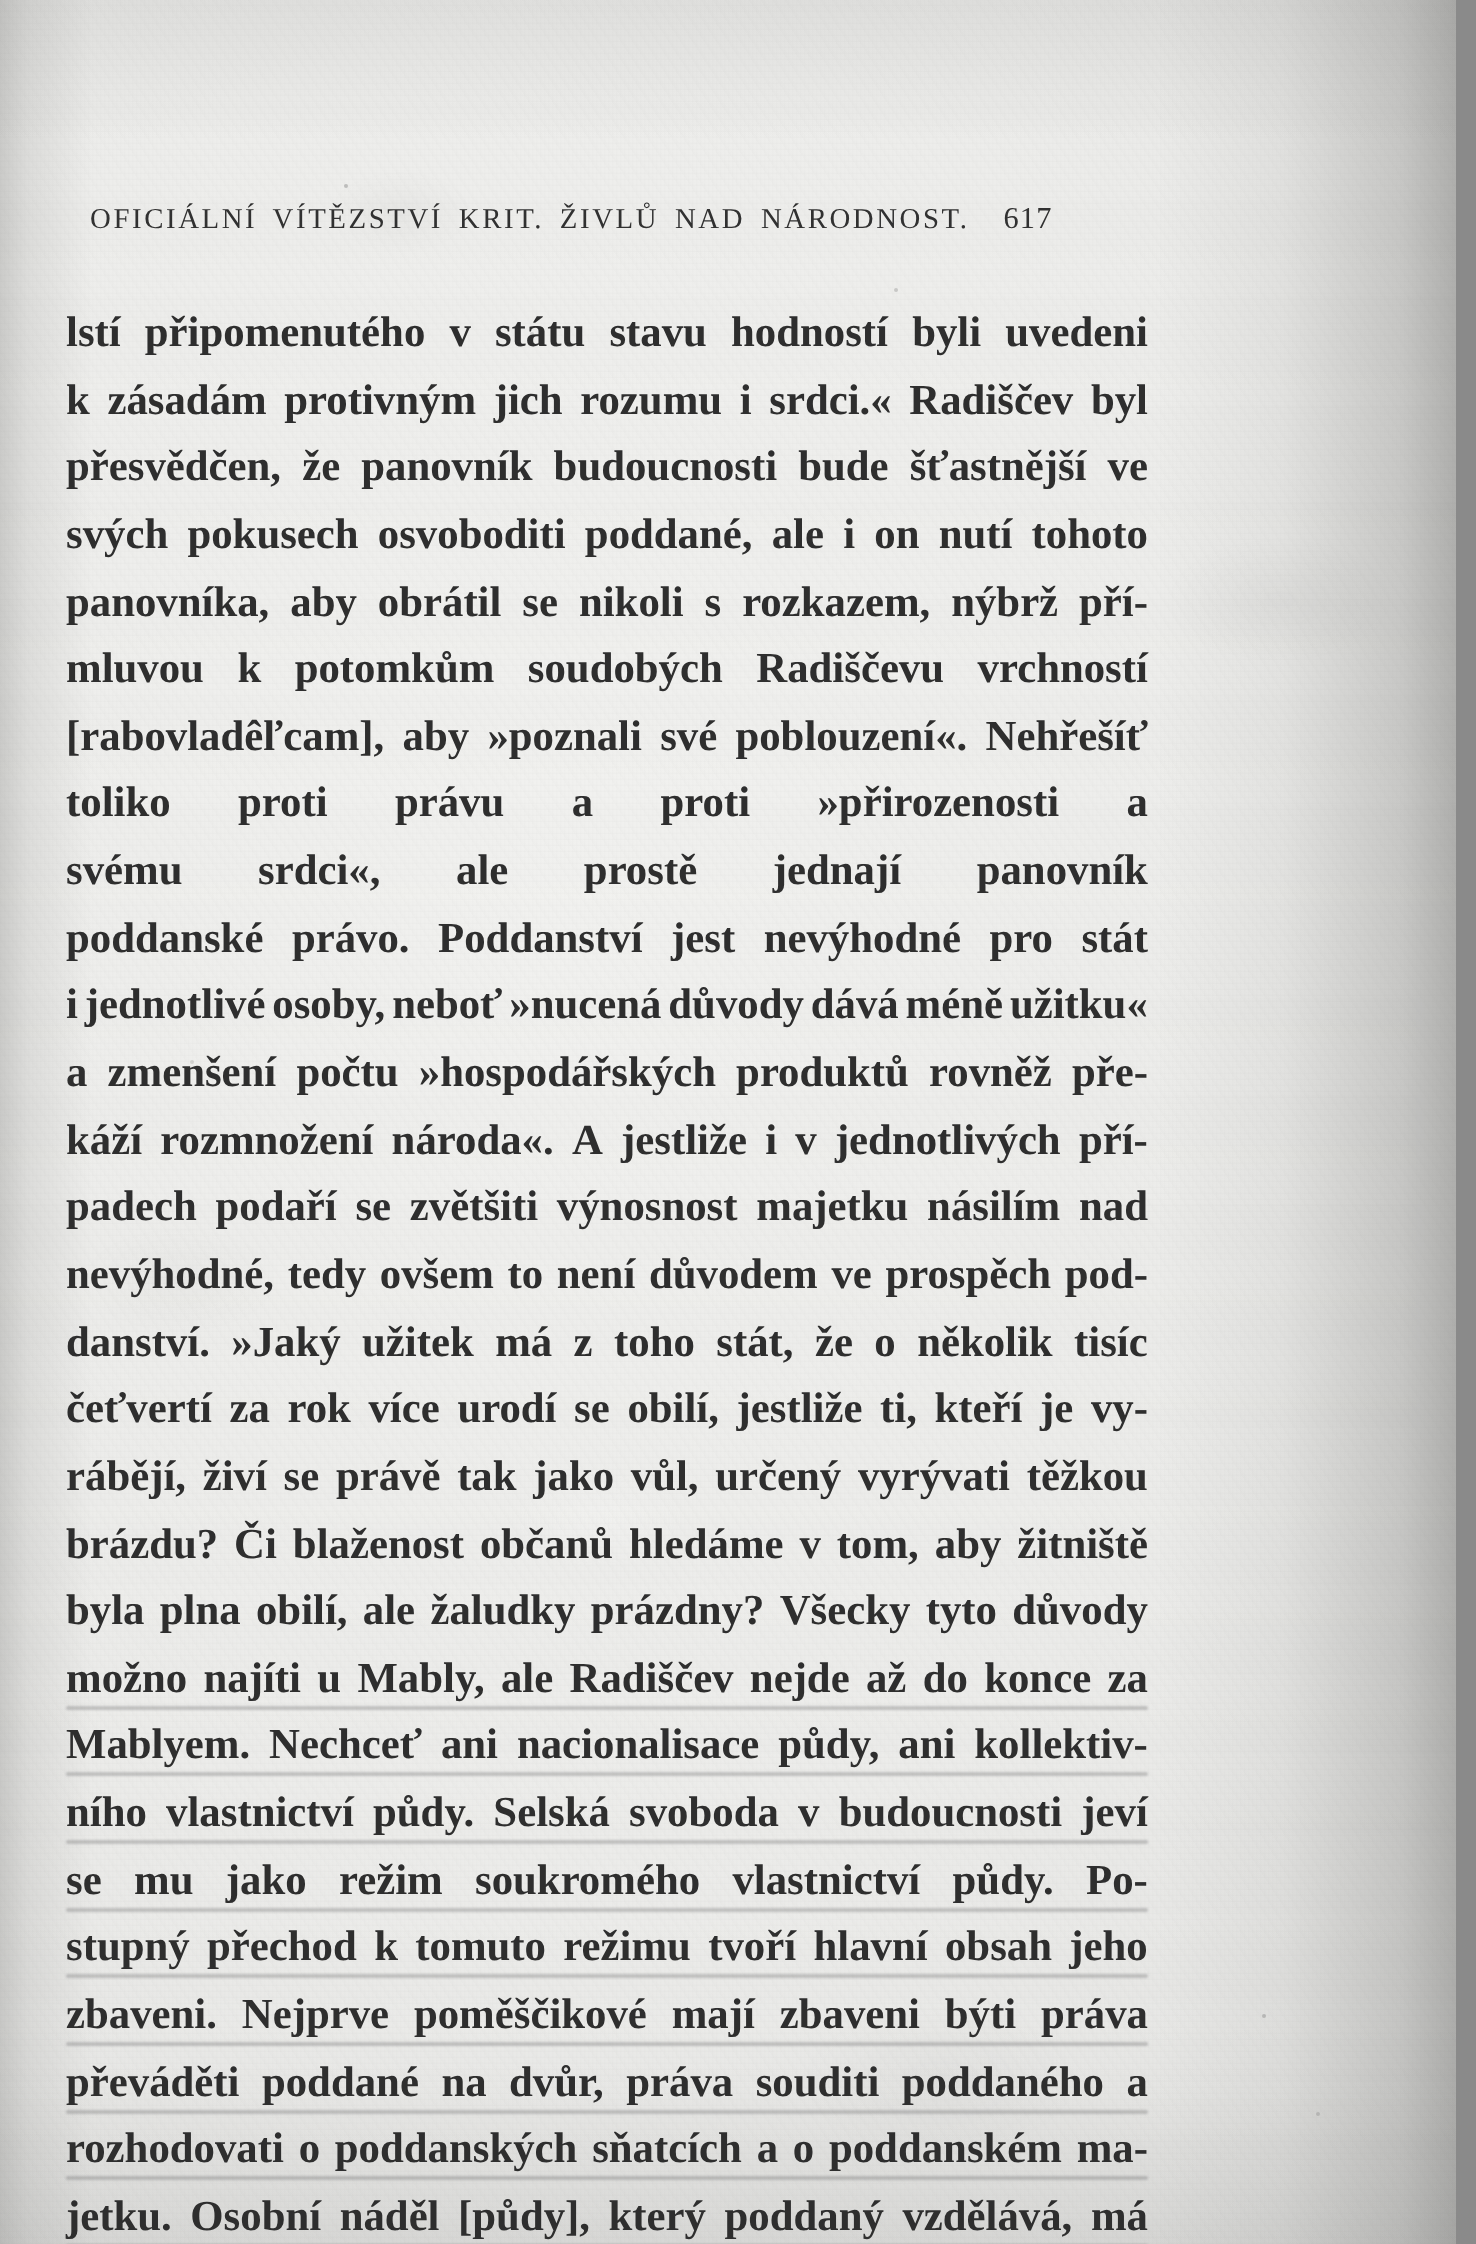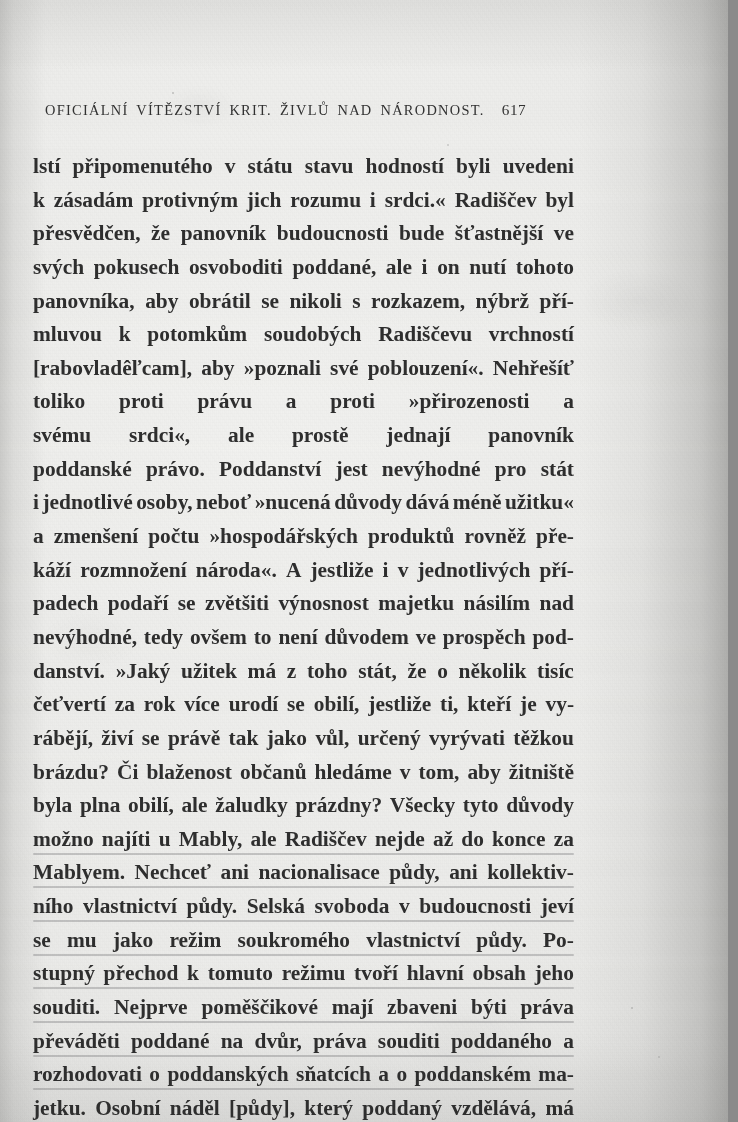--- a/index.html
+++ b/index.html
@@ -489,21 +489,21 @@
             <span>tomuto</span>
             <span>režimu</span>
             <span>tvoří</span>
             <span>hlavní</span>
             <span>obsah</span>
             <span>jeho</span>
           </span>
         </div>
         <div class="text-line">
           <span class="lw">
-            <span>souditi.</span>
+            <span>zbaveni.</span>
             <span>Nejprve</span>
             <span>poměščikové</span>
             <span>mají</span>
             <span>zbaveni</span>
             <span>býti</span>
             <span>práva</span>
           </span>
         </div>
         <div class="text-line">
           <span class="lw">

